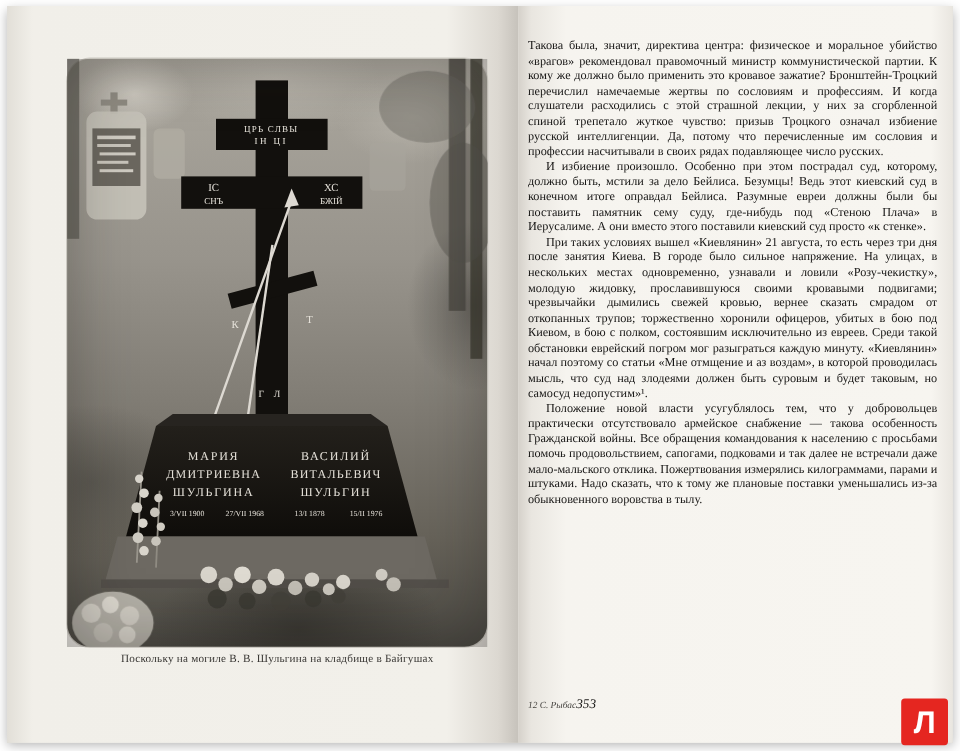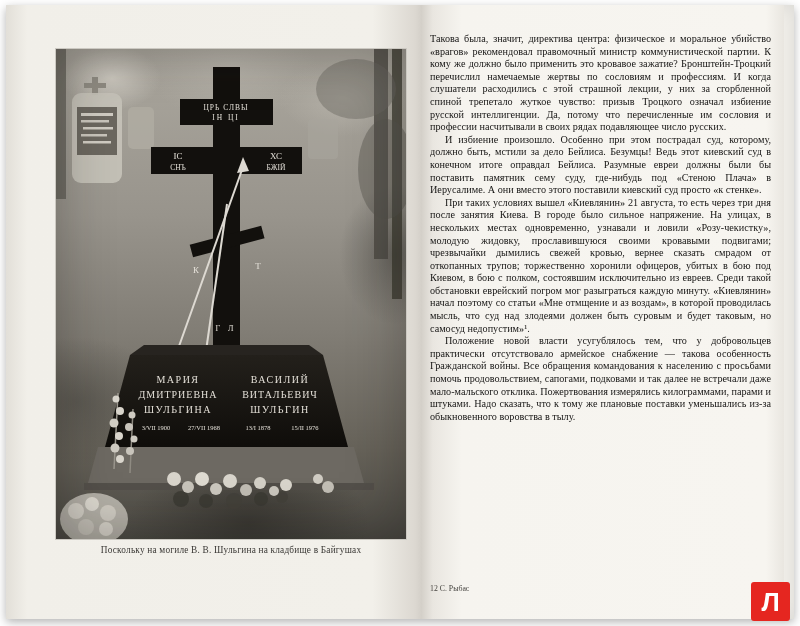--- a/index.html
+++ b/index.html
@@ -11,54 +11,55 @@
   .spread{
     position:absolute;left:6px;top:5px;width:788px;height:614px;
     box-shadow:0 3px 9px rgba(0,0,0,.30), inset 0 0 20px rgba(0,0,0,.10);
     background:#f2f0eb;
   }
   .left-page{
     position:absolute;left:0;top:0;width:426px;height:614px;
     background:linear-gradient(90deg,#e2dfd8 0%,#f1efe9 5%,#f2f0ea 86%,#dcd8d1 96%,#c6c2bb 100%);
   }
   .right-page{
-    position:absolute;left:416px;top:0;width:362px;height:614px;
+    position:absolute;left:426px;top:0;width:362px;height:614px;
     background:linear-gradient(90deg,#d5d1ca 0%,#e9e6e0 3%,#f6f4ef 11%,#f7f5f0 95%,#e9e6e0 100%);
   }
   .photo{
     position:absolute;left:50px;top:44px;width:350px;height:490px;
     background-color:#8f8b83;
     background-image:
       radial-gradient(70px 45px at 16% 6%, rgba(210,206,197,.85), transparent 70%),
       radial-gradient(90px 55px at 82% 10%, rgba(186,182,173,.75), transparent 70%),
       radial-gradient(120px 70px at 50% 4%, rgba(190,186,177,.6), transparent 72%),
       radial-gradient(80px 100px at 97% 42%, rgba(73,71,66,.6), transparent 70%),
       radial-gradient(130px 90px at 6% 72%, rgba(74,72,66,.55), transparent 72%),
       radial-gradient(160px 100px at 55% 97%, rgba(52,50,45,.8), transparent 75%),
       linear-gradient(180deg,#aba79e 0%,#98948c 34%,#817d75 58%,#666259 82%,#4c4a44 100%);
     box-shadow:0 0 0 1px #ccc9c2;
+    border-radius:19px;
   }
   .photo::after{
     content:"";position:absolute;inset:0;pointer-events:none;
     box-shadow:inset 0 0 55px rgba(22,20,16,.35);
   }
   .photo svg{position:absolute;left:0;top:0;}
   .caption{
     position:absolute;left:28px;top:540px;width:394px;
     text-align:center;font-size:9.3px;letter-spacing:.2px;color:#393734;
   }
   .textblock{
     position:absolute;left:8px;top:28px;width:341px;
     text-align:justify;font-size:10.2px;line-height:12.6px;color:#161514;
   }
   .textblock p{margin:0;text-indent:15px;}
   .textblock p.first{text-indent:0;}
   .page-footer{
     position:absolute;left:8px;top:576px;width:341px;
-    display:flex;justify-content:space-between;align-items:baseline;
+    display:flex;align-items:baseline;font-style:italic;
   }
   .sig-mark{font-size:7.8px;color:#45433f;}
   .page-num{font-size:11px;color:#1c1b19;}
   .logo-badge{
     position:absolute;left:751px;top:582px;width:39px;height:39px;
     background:#e52620;border-radius:3px;
     display:flex;align-items:center;justify-content:center;
   }
   .logo-letter{
     font-family:"Liberation Sans", sans-serif;font-weight:bold;

